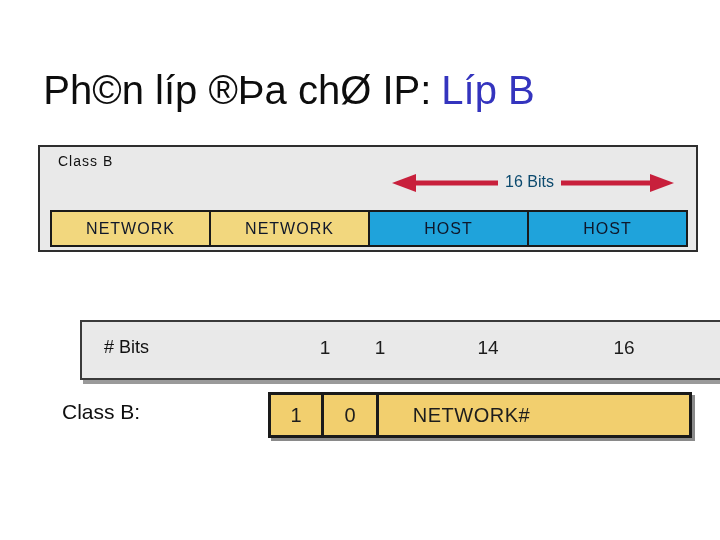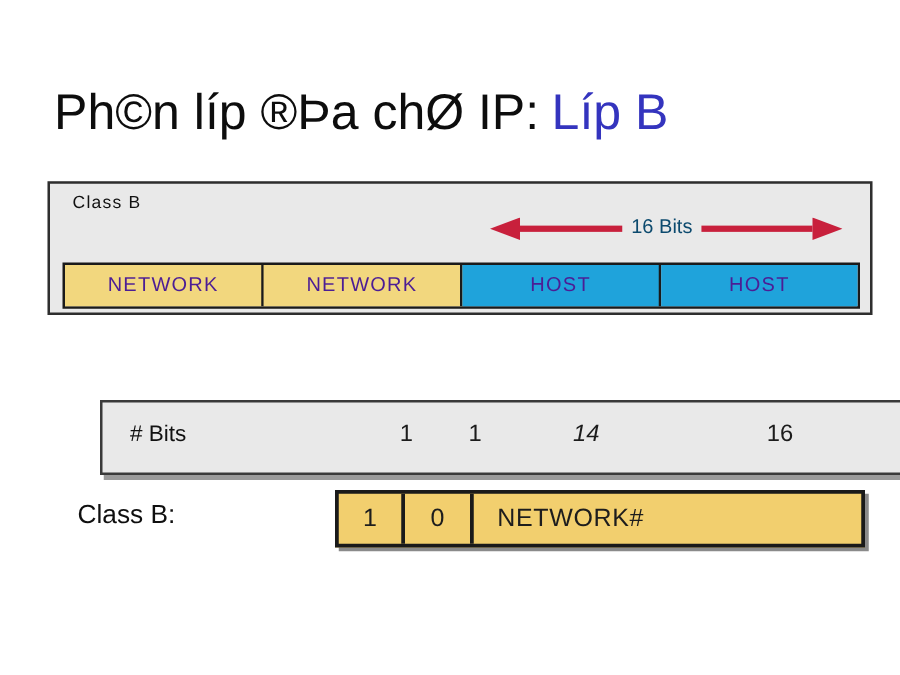--- a/index.html
+++ b/index.html
@@ -45,21 +45,21 @@
     transform:translateY(-1px);
   }
   .bit-row1 {
     position:absolute; left:10px; top:63px; right:8px; height:33px;
     display:flex;
     border:2px solid #1a1a1a;
   }
   .bit-row1 .cell {
     flex:1;
     display:flex; align-items:center; justify-content:center;
-    font-size:16px; letter-spacing:1px; color:#4c1d95;
+    font-size:16px; letter-spacing:1px; color:#0f172a;
     border-right:2px solid #1a1a1a;
   }
   .bit-row1 .cell:last-child { border-right:none; }
 
   
   .fig2-panel {
     position:absolute;
     left:52px; top:320px;
     width:639px; height:56px;
     background:#e9e9e9;
@@ -71,21 +71,21 @@
     position:absolute; left:22px; top:15px;
     font-size:18px; color:#111;
   }
   .bitnum {
     position:absolute; top:15px;
     width:50px; text-align:center;
     font-size:19px; color:#1c1c1c;
   }
   .bn0 { left:218px; }
   .bn1 { left:273px; }
-  .bn2 { left:362px;font-style:italic; }
+  .bn2 { left:381px; }
   .bn3 { left:517px; }
 
   .row-label {
     position:absolute; left:62px; top:400px;
     font-size:21px; color:#0f0f0f;
   }
   .class-row {
     position:absolute; left:268px; top:392px;
     width:418px; height:40px;
     display:flex;
@@ -93,21 +93,21 @@
     box-shadow:3px 3px 0 #8a8a8a;
   }
   .class-row .cell {
     display:flex; align-items:center; justify-content:center;
     font-size:20px; color:#1d1d1d;
     border-right:3px solid #1a1a1a;
   }
   .class-row .cell:last-child { border-right:none; }
   .cr0 { flex:0 0 50px; }
   .cr1 { flex:0 0 52px; }
-  .cr2 { flex:0 0 155px; letter-spacing:0.5px; }
+  .cr2 { flex:0 0 155px; letter-spacing:0.5px;margin-left:15px; }
   .cr3 { flex:1; letter-spacing:0.5px; }
 </style>
 </head>
 <body>
 
 <div class="slide">
 
   <div class="title">
     <span>Ph©n líp ®Þa chØ IP:</span><span class="hl" style="color: rgb(52, 52, 190);">Líp B</span>
   </div>

